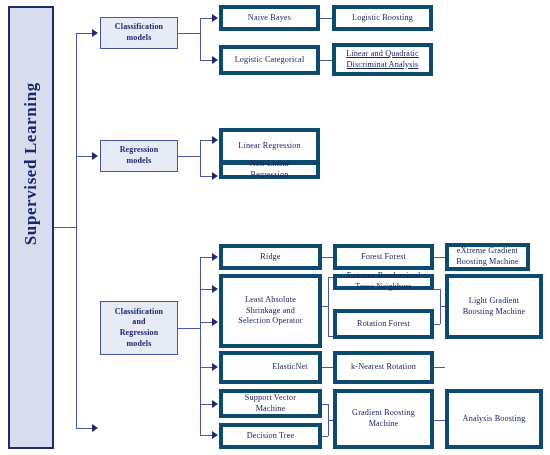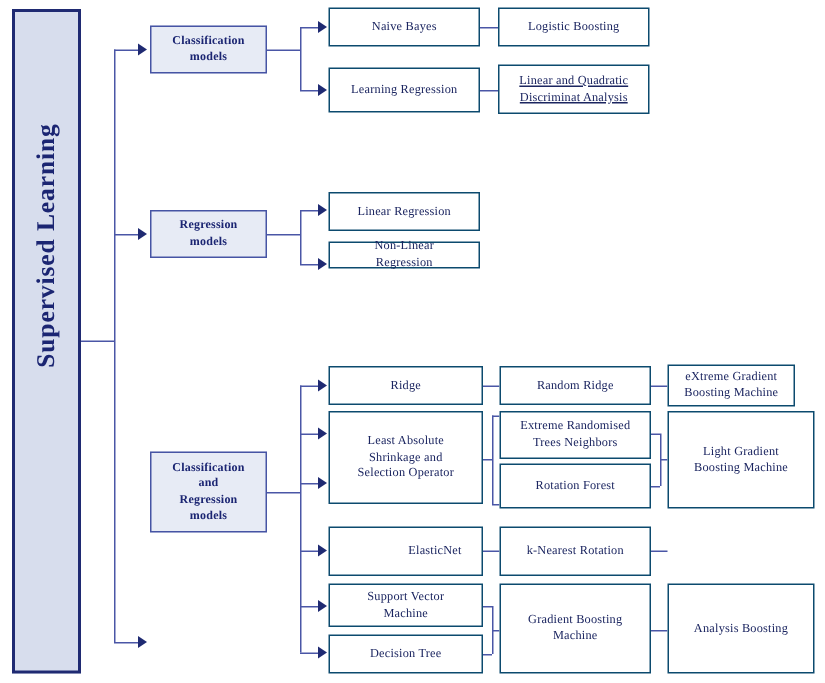--- a/index.html
+++ b/index.html
@@ -11,21 +11,21 @@
     overflow:hidden;
   }
   .box{
     position:absolute;
     box-sizing:border-box;
     display:flex;
     align-items:center;
     justify-content:center;
     text-align:center;
     background:#ffffff;
-    border:1px solid #0c4a6e;
+    border:4px solid #0c4a6e;
     color:#1b2560;
     font-size:8.2px;
     line-height:1.32;
     letter-spacing:.15px;
     padding:1px 3px;
   }
   .box .lbl{display:block;width:100%;}
   
   #root{
     left:8px;top:6px;width:46px;height:443px;
@@ -103,35 +103,35 @@
 
   <div class="box" style="left:219px;top:5px;width:101px;height:26px;">
     <span class="lbl">Naive Bayes</span>
   </div>
   <div class="ln lnh" style="left:320px;top:18px;width:12px;"></div>
   <div class="box" style="left:332px;top:5px;width:101px;height:26px;">
     <span class="lbl">Logistic Boosting</span>
   </div>
 
   <div class="box" style="left:219px;top:45px;width:101px;height:30px;">
-    <span class="lbl">Learning Regression</span>
+    <span class="lbl">Logistic Categorical</span>
   </div>
   <div class="ln lnh" style="left:320px;top:60px;width:12px;"></div>
   <div class="box" style="left:332px;top:43px;width:101px;height:33px;text-decoration:underline;">
     <span class="lbl">Linear and Quadratic<br>Discriminat Analysis</span>
   </div>
 
   <div class="ln lnh" style="left:178px;top:156px;width:22px;"></div>
   <div class="ln lnv" style="left:200px;top:140px;height:36px;"></div>
   <div class="ln lnh" style="left:200px;top:140px;width:12px;"></div>
   <div class="arrow" style="left:212px;top:136px;"></div>
   <div class="ln lnh" style="left:200px;top:176px;width:12px;"></div>
   <div class="arrow" style="left:212px;top:172px;"></div>
 
-  <div class="box" style="left:219px;top:128px;width:101px;height:26px;">
+  <div class="box" style="left:219px;top:128px;width:101px;height:36px;">
     <span class="lbl">Linear Regression</span>
   </div>
   <div class="box" style="left:219px;top:161px;width:101px;height:18px;font-family:Liberation Serif, serif;">
     <span class="lbl">Non-Linear<br>Regression</span>
   </div>
 
   <div class="ln lnh" style="left:178px;top:328px;width:22px;"></div>
   <div class="ln lnv" style="left:200px;top:257px;height:178px;"></div>
 
   <div class="ln lnh" style="left:200px;top:257px;width:12px;"></div>
@@ -149,21 +149,21 @@
   <div class="ln lnh" style="left:200px;top:404px;width:12px;"></div>
   <div class="arrow" style="left:212px;top:400px;"></div>
 
   <div class="ln lnh" style="left:200px;top:435px;width:12px;"></div>
   <div class="arrow" style="left:212px;top:431px;"></div>
 
   <div class="box" style="left:219px;top:244px;width:103px;height:26px;">
     <span class="lbl">Ridge</span>
   </div>
 
-  <div class="box" style="left:219px;top:274px;width:103px;height:62px;">
+  <div class="box" style="left:219px;top:274px;width:103px;height:74px;">
     <span class="lbl">Least Absolute<br>Shrinkage and<br>Selection Operator</span>
   </div>
 
   <div class="box" style="left:219px;top:351px;width:103px;height:33px;padding-left:42px;">
     <span class="lbl">ElasticNet</span>
   </div>
 
   <div class="box" style="left:219px;top:389px;width:103px;height:29px;">
     <span class="lbl">Support Vector<br>Machine</span>
   </div>
@@ -180,24 +180,24 @@
   <div class="ln lnh" style="left:328px;top:336px;width:5px;"></div>
 
   <div class="ln lnh" style="left:322px;top:367px;width:11px;"></div>
 
   <div class="ln lnh" style="left:322px;top:404px;width:6px;"></div>
   <div class="ln lnh" style="left:322px;top:436px;width:6px;"></div>
   <div class="ln lnv" style="left:328px;top:404px;height:32px;"></div>
   <div class="ln lnh" style="left:328px;top:420px;width:5px;"></div>
 
   <div class="box" style="left:333px;top:244px;width:101px;height:26px;">
-    <span class="lbl">Random Ridge</span>
-  </div>
-
-  <div class="box" style="left:333px;top:274px;width:101px;height:32px;">
+    <span class="lbl">Forest Forest</span>
+  </div>
+
+  <div class="box" style="left:333px;top:274px;width:101px;height:16px;">
     <span class="lbl">Extreme Randomised<br>Trees Neighbors</span>
   </div>
 
   <div class="box" style="left:333px;top:309px;width:101px;height:30px;">
     <span class="lbl">Rotation Forest</span>
   </div>
 
   <div class="box" style="left:333px;top:351px;width:101px;height:33px;">
     <span class="lbl">k-Nearest Rotation</span>
   </div>

